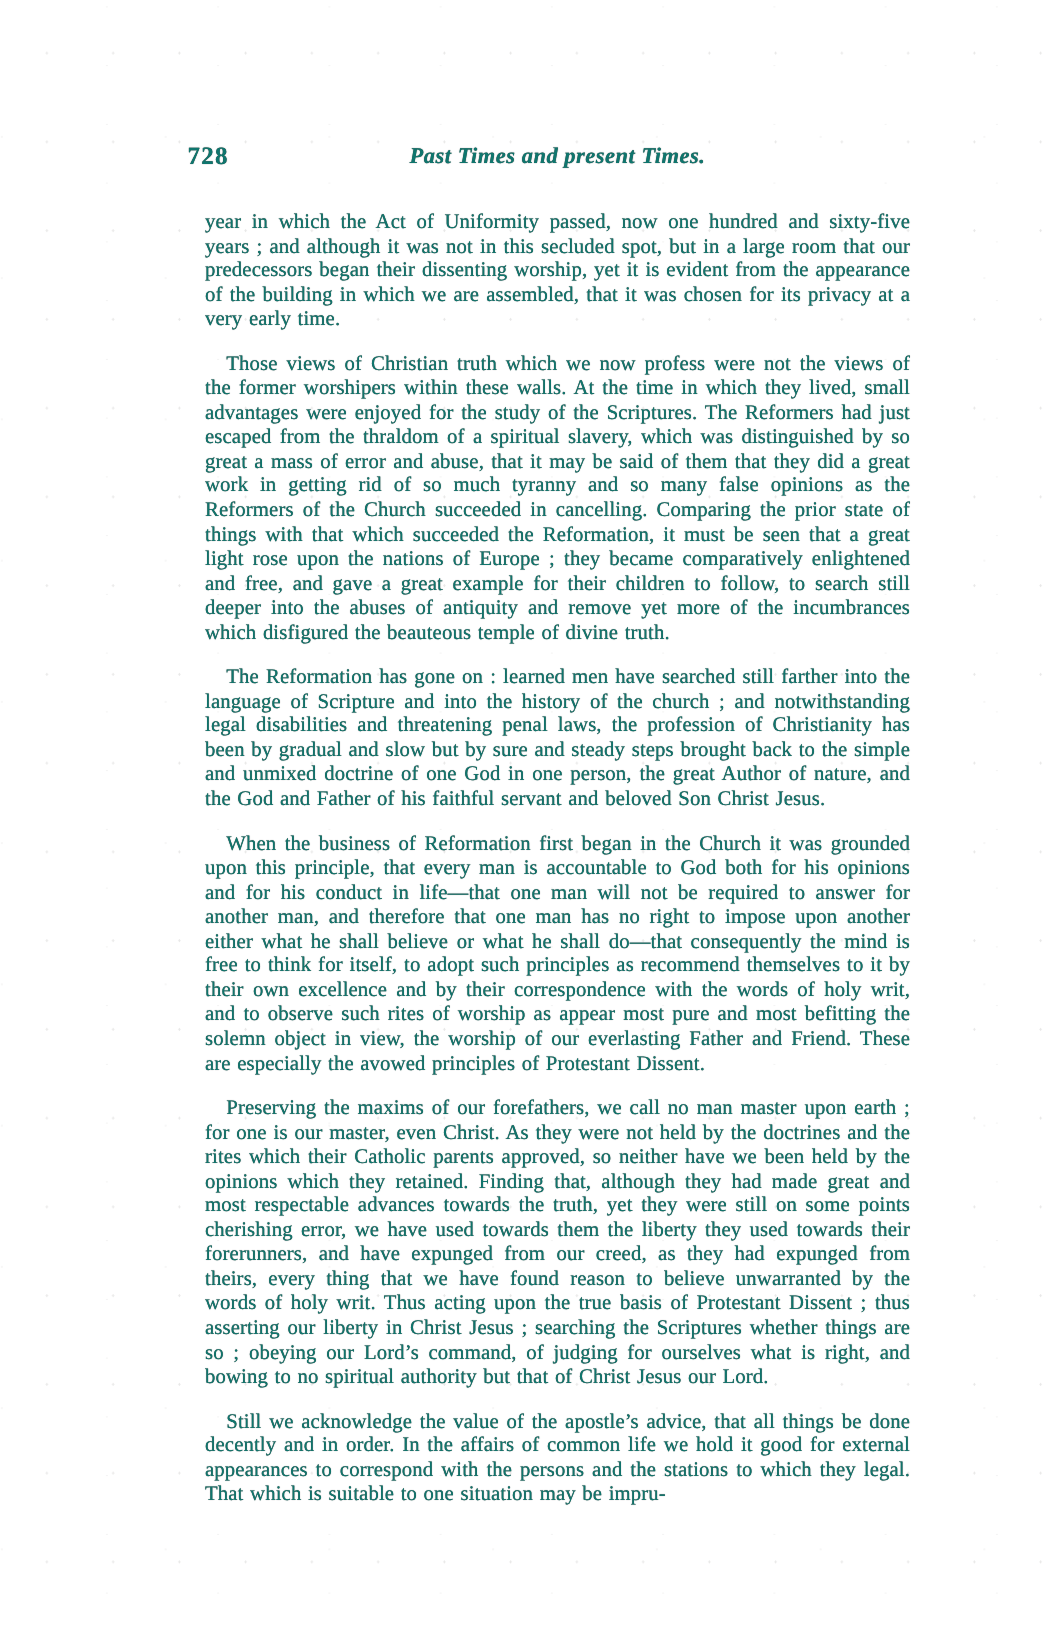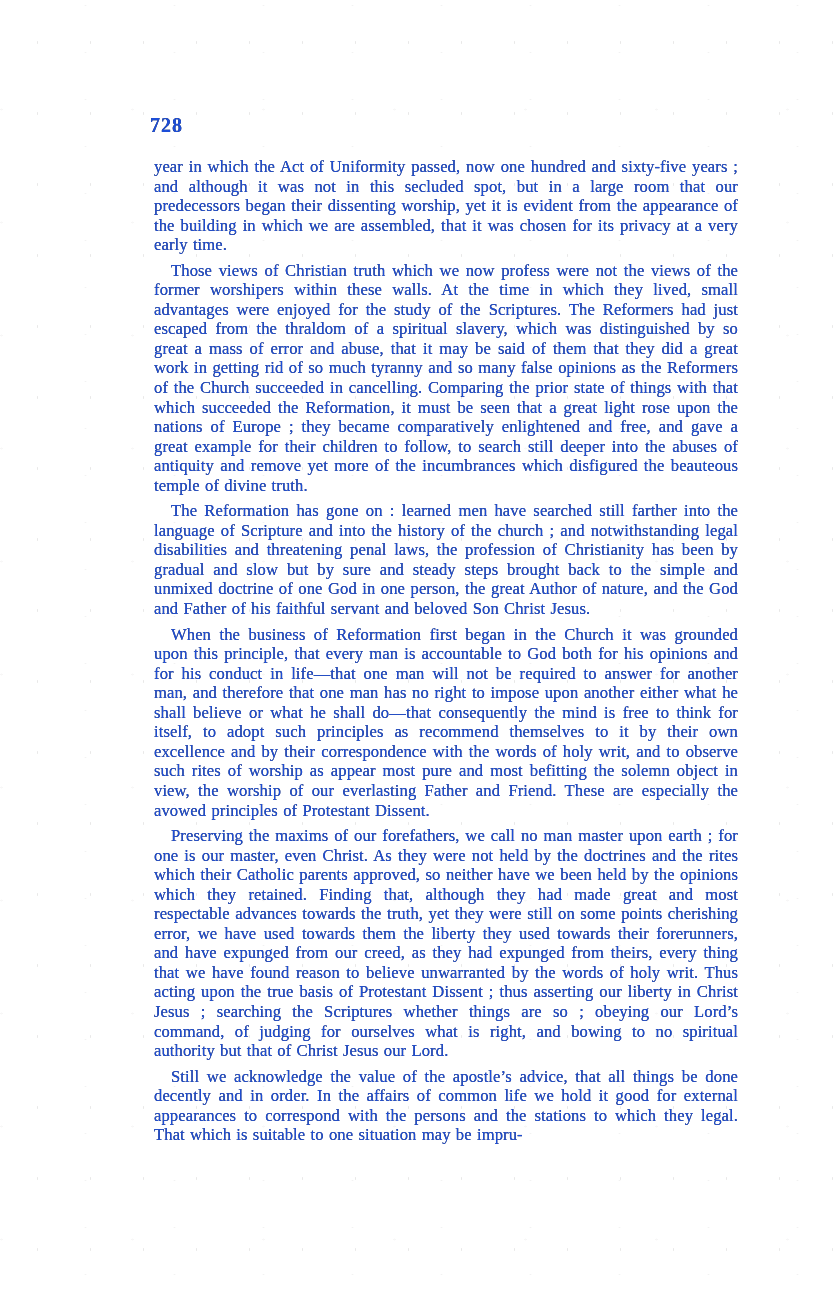--- a/index.html
+++ b/index.html
@@ -6,21 +6,21 @@
     margin: 0;
     padding: 0;
     background: #ffffff;
   }
   .page {
     position: relative;
     width: 837px;
     height: 1303px;
     background: #ffffff;
     font-family: "Liberation Serif", serif;
-    color: #1d4ed8;
+    color: #0f766e;
     overflow: hidden;
   }
   
   .scan-noise {
     position: absolute;
     inset: 0;
     pointer-events: none;
     background-image:
       radial-gradient(rgba(30,25,20,0.18) 0.7px, transparent 1px),
       radial-gradient(rgba(30,25,20,0.10) 0.8px, transparent 1.1px),
@@ -61,35 +61,36 @@
     top: 151px;
     width: 596px;
     text-align: justify;
     font-size: 16.6px;
     line-height: 19.55px;
     word-spacing: 1px;
     letter-spacing: 0.1px;
     text-shadow: 0 0 0.55px rgba(25,18,12,0.85);
   }
   .page-body p {
-    margin: 6px;
+    margin: 16px;
     text-indent: 17px;
     font-family: Liberation Serif, serif;
   }
   .page-body p.continuation {
     text-indent: 0;
   }
 </style>
 </head>
 <body>
 
 <div class="page">
 
   <div class="page-header">
     <span class="page-number">728</span>
+    <span class="running-title">Past Times and present Times.</span>
   </div>
 
   <div class="page-body">
     <p class="continuation">year in which the Act of Uniformity passed, now one hundred and sixty-five years&nbsp;; and although it was not in this secluded spot, but in a large room that our predecessors began their dissenting worship, yet it is evident from the appearance of the building in which we are assembled, that it was chosen for its privacy at a very early time.</p>
     <p>Those views of Christian truth which we now profess were not the views of the former worshipers within these walls.  At the time in which they lived, small advantages were enjoyed for the study of the Scriptures.  The Reformers had just escaped from the thraldom of a spiritual slavery, which was distinguished by so great a mass of error and abuse, that it may be said of them that they did a great work in getting rid of so much tyranny and so many false opinions as the Reformers of the Church succeeded in cancelling. Comparing the prior state of things with that which succeeded the Reformation, it must be seen that a great light rose upon the nations of Europe&nbsp;; they became comparatively enlightened and free, and gave a great example for their children to follow, to search still deeper into the abuses of antiquity and remove yet more of the incumbrances which disfigured the beauteous temple of divine truth.</p>
     <p>The Reformation has gone on&nbsp;: learned men have searched still farther into the language of Scripture and into the history of the church&nbsp;; and notwithstanding legal disabilities and threatening penal laws, the profession of Christianity has been by gradual and slow but by sure and steady steps brought back to the simple and unmixed doctrine of one God in one person, the great Author of nature, and the God and Father of his faithful servant and beloved Son Christ Jesus.</p>
     <p>When the business of Reformation first began in the Church it was grounded upon this principle, that every man is accountable to God both for his opinions and for his conduct in life—that one man will not be required to answer for another man, and therefore that one man has no right to impose upon another either what he shall believe or what he shall do—that consequently the mind is free to think for itself, to adopt such principles as recommend themselves to it by their own excellence and by their correspondence with the words of holy writ, and to observe such rites of worship as appear most pure and most befitting the solemn object in view, the worship of our everlasting Father and Friend.  These are especially the avowed principles of Protestant Dissent.</p>
     <p>Preserving the maxims of our forefathers, we call no man master upon earth&nbsp;; for one is our master, even Christ.  As they were not held by the doctrines and the rites which their Catholic parents approved, so neither have we been held by the opinions which they retained.  Finding that, although they had made great and most respectable advances towards the truth, yet they were still on some points cherishing error, we have used towards them the liberty they used towards their forerunners, and have expunged from our creed, as they had expunged from theirs, every thing that we have found reason to believe unwarranted by the words of holy writ. Thus acting upon the true basis of Protestant Dissent&nbsp;; thus asserting our liberty in Christ Jesus&nbsp;; searching the Scriptures whether things are so&nbsp;; obeying our Lord’s command, of judging for ourselves what is right, and bowing to no spiritual authority but that of Christ Jesus our Lord.</p>
     <p>Still we acknowledge the value of the apostle’s advice, that all things be done decently and in order.  In the affairs of common life we hold it good for external appearances to correspond with the persons and the stations to which they legal.   That which is suitable to one situation may be impru-</p>
   </div>

